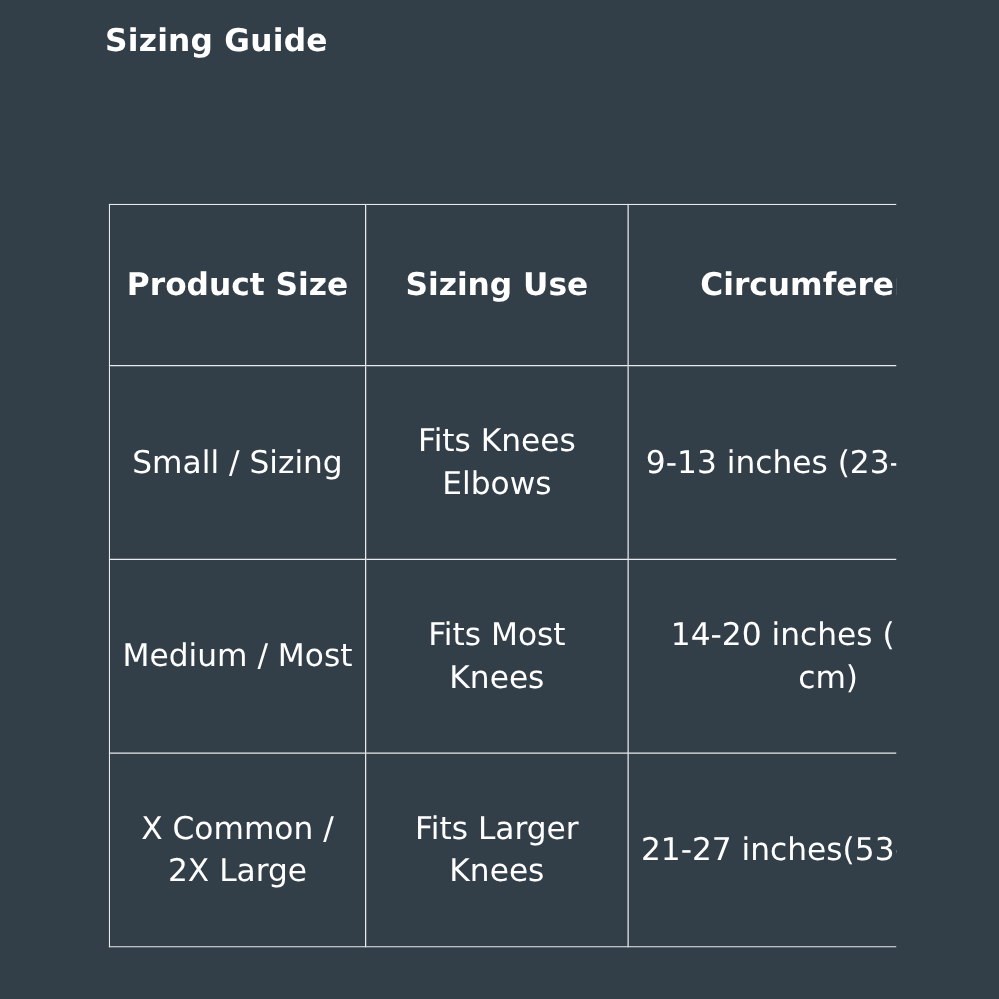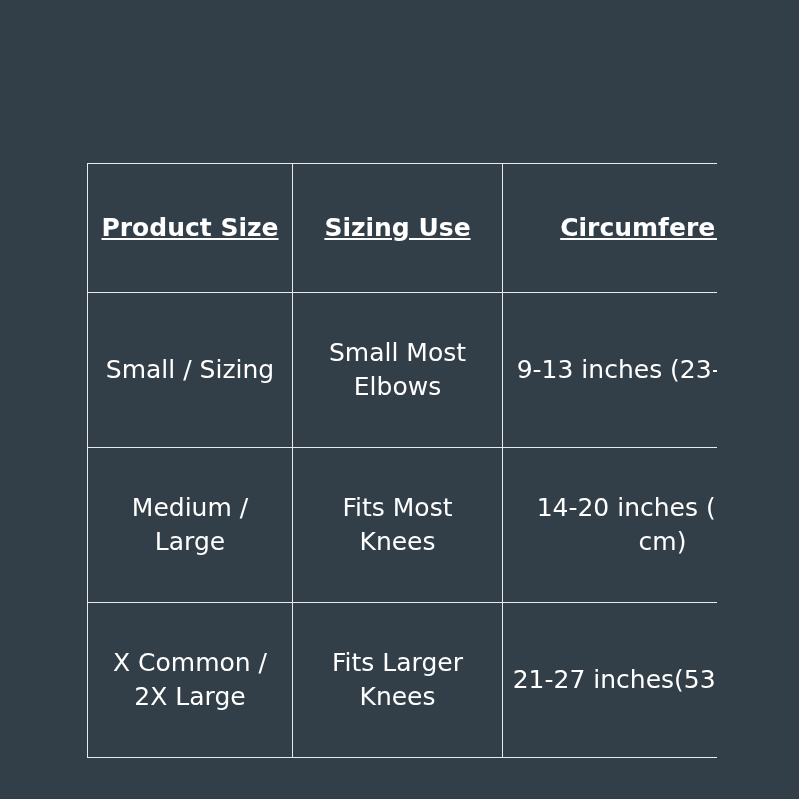--- a/index.html
+++ b/index.html
@@ -57,50 +57,51 @@
   table.sizing-table th {
     font-size: 25px;
     font-weight: bold;
     height: 116px;
   }
   table.sizing-table td {
     font-size: 25px;
     font-weight: normal;
     height: 142px;
   }
-  tr.row-head th { height: 116px; text-decoration: underline; }
+  tr.row-head th { height: 116px; }
 </style>
 </head>
 <body>
 
 <div class="page">
 
+  <div class="guide-title">Sizing Guide</div>
 
   <div class="table-wrap">
     <table class="sizing-table">
       <colgroup>
         <col class="c1">
         <col class="c2">
         <col class="c3">
       </colgroup>
       <thead>
         <tr class="row-head">
           <th>Product Size</th>
           <th>Sizing Use</th>
           <th>Circumference</th>
         </tr>
       </thead>
       <tbody>
         <tr>
           <td>Small / Sizing</td>
-          <td>Small Most Elbows</td>
+          <td>Fits Knees Elbows</td>
           <td>9-13 inches (23-33 cm)</td>
         </tr>
         <tr>
-          <td>Medium / Large</td>
+          <td>Medium / Most</td>
           <td>Fits Most Knees</td>
           <td>14-20 inches (35-51 cm)</td>
         </tr>
         <tr>
           <td>X Common / 2X Large</td>
           <td>Fits Larger Knees</td>
           <td>21-27 inches(53-69 cm)</td>
         </tr>
       </tbody>
     </table>

